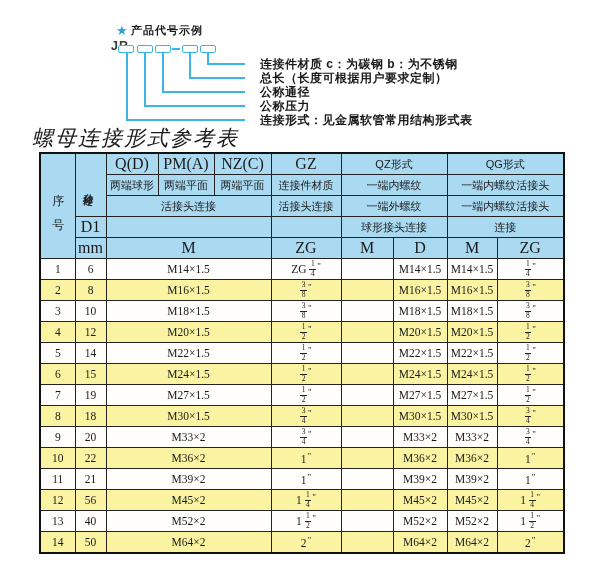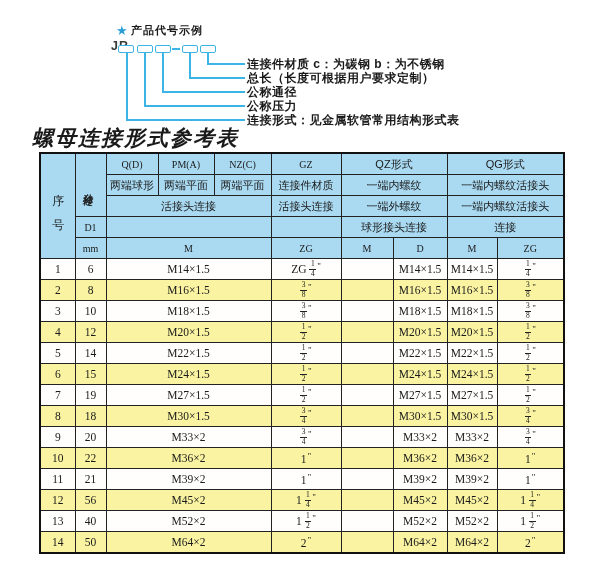--- a/index.html
+++ b/index.html
@@ -11,37 +11,37 @@
     font-family:"Liberation Sans",sans-serif;color:var(--ink);overflow:hidden;
   }
   
   .star{position:absolute;left:116px;top:23px;font-size:13px;color:var(--star);}
   .diag-heading{position:absolute;left:131px;top:23px;font-size:11px;font-weight:bold;letter-spacing:1px;}
   .jr{position:absolute;left:111px;top:39px;font-size:12.5px;font-weight:bold;color:#3a3a3a;letter-spacing:1px;}
   .code-box{position:absolute;top:45px;width:14px;height:6px;border:1.5px solid var(--cyan);border-radius:2px;background:#fff;}
   .code-dash{position:absolute;top:48px;left:172px;width:8px;height:2px;background:var(--cyan);}
   .vline{position:absolute;width:1.5px;background:var(--cyan);}
   .hline{position:absolute;height:1.5px;background:var(--cyan);}
-  .callout{position:absolute;left:247px;font-size:12px;font-weight:bold;white-space:nowrap;letter-spacing:0.5px;}
+  .callout{position:absolute;left:260px;font-size:12px;font-weight:bold;white-space:nowrap;letter-spacing:0.5px;}
   
   .tbl-title{
-    position:absolute;left:32px;top:124px;font-size:21px;font-weight:bold;font-style:italic;
+    position:absolute;left:32px;top:124px;font-size:21px;font-weight:normal;font-style:italic;
     font-family:"Liberation Serif",serif;letter-spacing:2px;
   }
   
   table{
     position:absolute;left:39px;top:152px;width:524px;
     border-collapse:collapse;table-layout:fixed;border:2px solid #111;
   }
   th,td{
     border:1px solid #222;padding:0;text-align:center;vertical-align:middle;
     font-weight:normal;overflow:hidden;white-space:nowrap;
   }
   thead th{background:var(--hdr);font-size:11px;height:20px;}
-  thead .latin{font-family:"Liberation Serif",serif;font-size:10px;}
+  thead .latin{font-family:"Liberation Serif",serif;font-size:16px;}
   tbody td{font-family:"Liberation Serif",serif;font-size:11.5px;height:20px;background:#fffefd;}
   tbody tr:nth-child(even) td{background:var(--yellow);}
   .vtext{writing-mode:vertical-rl;text-orientation:upright;display:inline-block;}
   .seq-v{letter-spacing:26px;font-size:12px;margin-top:10px;}
   .dn-v{letter-spacing:1px;font-size:10.5px;transform:rotate(10deg);}
   
   .frac{display:inline-block;vertical-align:-3px;text-align:center;font-size:7.5px;line-height:1.15;font-family:"Liberation Serif",serif;}
   .frac .num{display:block;border-bottom:1px solid #222;padding:0 1.5px;}
   .frac .den{display:block;}
   .inch{font-size:9px;vertical-align:4px;margin-left:1px;}

